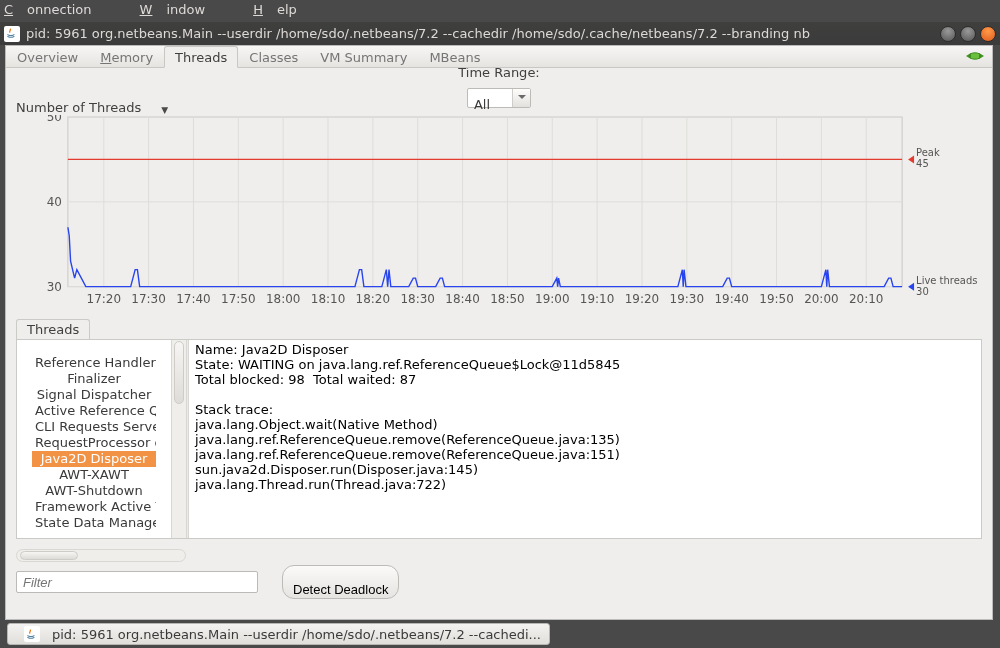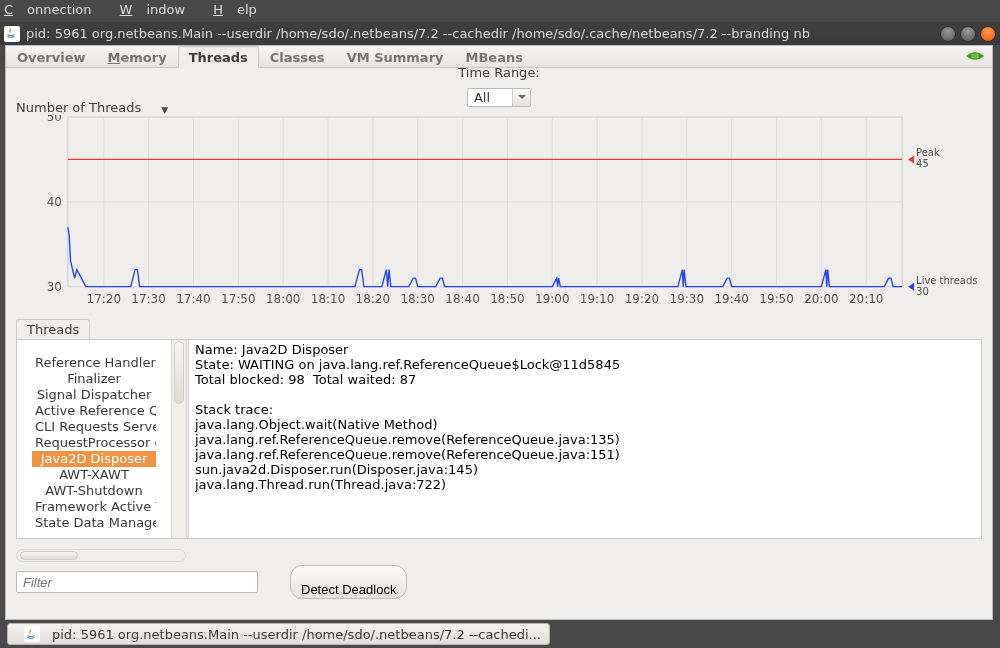--- a/index.html
+++ b/index.html
@@ -1,49 +1,49 @@
 <!DOCTYPE html>
 <html><head>
 <meta charset="utf-8">
 <style>
   * { box-sizing: border-box; }
   html, body { margin:0; padding:0; font-family: "DejaVu Sans","Ubuntu",Arial,sans-serif; font-size:13px; color:#3f3f3f; }
   body { background:#4a494a; width:1000px; height:648px; overflow:hidden; }
 
   
-  .menubar { height:22px; background:#4a494a; padding:0 4px; display:flex; align-items:flex-start; }
+  .menubar { height:22px; background:#4a494a; padding:0 4px; display:flex; align-items:flex-start;gap:20px; }
   .menubar span { color:#dedad7; margin-right:14px; font-size:13px; line-height:20px; }
   .menubar span .mn { text-decoration: underline; }
 
   
   .titlebar { height:23px; background:linear-gradient(#3f3f3e,#3c3b3b); display:flex; align-items:center; padding:0 4px; color:#ddd9d6; }
   .java-icon { width:16px; height:16px; margin-right:6px; display:inline-flex; align-items:center; justify-content:center; background: #fff; border-radius:2px;}
   .java-icon svg { width:13px;height:13px; }
   .titlebar .title { flex:1; white-space:nowrap; overflow:hidden; font-size:13px; }
   .win-btns { display:flex; gap:4px; }
   .win-btn { width:16px;height:16px;border-radius:8px; border:1px solid #2d2d2d; background:radial-gradient(circle at 50% 30%, #999 0, #555 100%); }
   .win-btn.close { background:radial-gradient(circle at 50% 30%, #ff9a4a 0, #df5b1b 100%); }
 
   
   .canvas { position:absolute; left:5px; right:7px; top:45px; bottom:28px; background:#f0eeec; border:1px solid #bbb; }
 
   
   .tabs { position:relative; display:flex; height:22px; background:linear-gradient(#f7f6f5,#e6e4e1); border-bottom:1px solid #c9c7c4; }
-  .tab { padding:3px 10px 0; font-size:13px; color:#757575; border:1px solid transparent; border-bottom:none; position:relative; top:0px; height:22px;font-weight:bold; }
+  .tab { padding:3px 10px 0; font-size:13px; color:#757575; border:1px solid transparent; border-bottom:none; position:relative; top:0px; height:22px; }
   .tab.active { color:#3f3f3f; background:#f0eeec; border:1px solid #c9c7c4; border-bottom:1px solid #f0eeec; border-radius:3px 3px 0 0; top:0px; }
   .tab .mn { text-decoration: underline; }
   .corner-gadget {
     position:absolute; right:8px; top:3px; width:18px; height:14px;
   }
 
   
   .time-range {height:30px; display:flex; align-items:center; justify-content:center; gap:8px; padding-top:6px;flex-direction:column; }
   .tr-label { font-size:13px; }
   .select { display:inline-flex; align-items:stretch; border:1px solid #bdbbb7; border-radius:2px; background:#fff; height:20px;}
-  .select .val { padding:1px 22px 1px 6px; font-size:13px; color:#3a3a3a; min-width:36px;}
+  .select .val { padding:8px 22px 1px 6px; font-size:13px; color:#3a3a3a; min-width:36px;}
   .select .btn { width:18px; background:linear-gradient(#fdfdfc,#e3e1de); border-left:1px solid #cfcdca; display:flex; align-items:center; justify-content:center;}
   .select .btn:after { content:""; border:4px solid transparent; border-top-color:#6a6a6a; margin-top:3px;}
 
   
   .section-title { padding:2px 6px 0 10px; font-size:13px; display:flex; align-items:flex-end; gap:20px; }
   .section-title .caret { font-size:9px; color:#4a4a4a; }
   .chart-box { position:relative; margin:0 10px 6px 10px; height:198px; }
   .chart { position:absolute; inset:0; }
 
   
@@ -57,21 +57,21 @@
   .threadlist .item.selected { background:#f29245; color:#fff;}
   .list-scrollbar { width:15px; background:#efeeeb; border-left:1px solid #d9d7d4; position:relative;}
   .list-scrollbar .thumb { position:absolute; left:2px; right:2px; top:1px; height:63px; background:linear-gradient(#f6f5f3,#dedcd8); border:1px solid #cfccc7; border-radius:7px;}
   .vdiv { width:3px; background:#ebeae7; border-left:1px solid #d8d6d2; border-right:1px solid #d8d6d2; }
   .detail { flex:1; padding:2px 6px; font-size:13px; color:#000000; line-height:15px; white-space:pre; overflow:hidden; }
 
   .list-hscroll { margin:0 0 0 10px; width:170px; position:relative; }
   .list-hscroll .track { height:13px; background:#efeeeb; border:1px solid #d9d7d4; border-radius:7px; position:relative;}
   .list-hscroll .thumb { position:absolute; top:1px; left:3px; width:58px; height:9px; background:linear-gradient(#f6f5f3,#dedcd8); border:1px solid #cfccc7; border-radius:5px;}
 
-  .bottombar { margin:3px 10px 0; display:flex; align-items:center; gap:32px;}
+  .bottombar { margin:3px 10px 0; display:flex; align-items:center; gap:24px;}
   .filter { width:242px; height:22px; border:1px solid #bcbab6; border-radius:2px; padding:2px 6px; font-size:13px; color:#999; font-style:italic; background:#fff;}
   .btn-plain { height:32px; padding:16px 10px; border:1px solid #bdbbb7; border-radius:12px; background:linear-gradient(#fbfaf9,#e6e4e1); font-size:13px; }
 
   
   .statusbar { position:absolute; left:5px; right:7px; bottom:3px; height:22px; display:flex; align-items:center; gap:4px; padding:0 2px;}
   .status-chip { display:flex; align-items:center; gap:6px; height:22px; padding:0 8px 0 16px; border:1px solid #b8b6b2; border-radius:3px; background:linear-gradient(#f3f2f0,#e1dfdb); font-size:13px; color:#3a3a3a; }
 </style>
 </head>
 <body>
 

